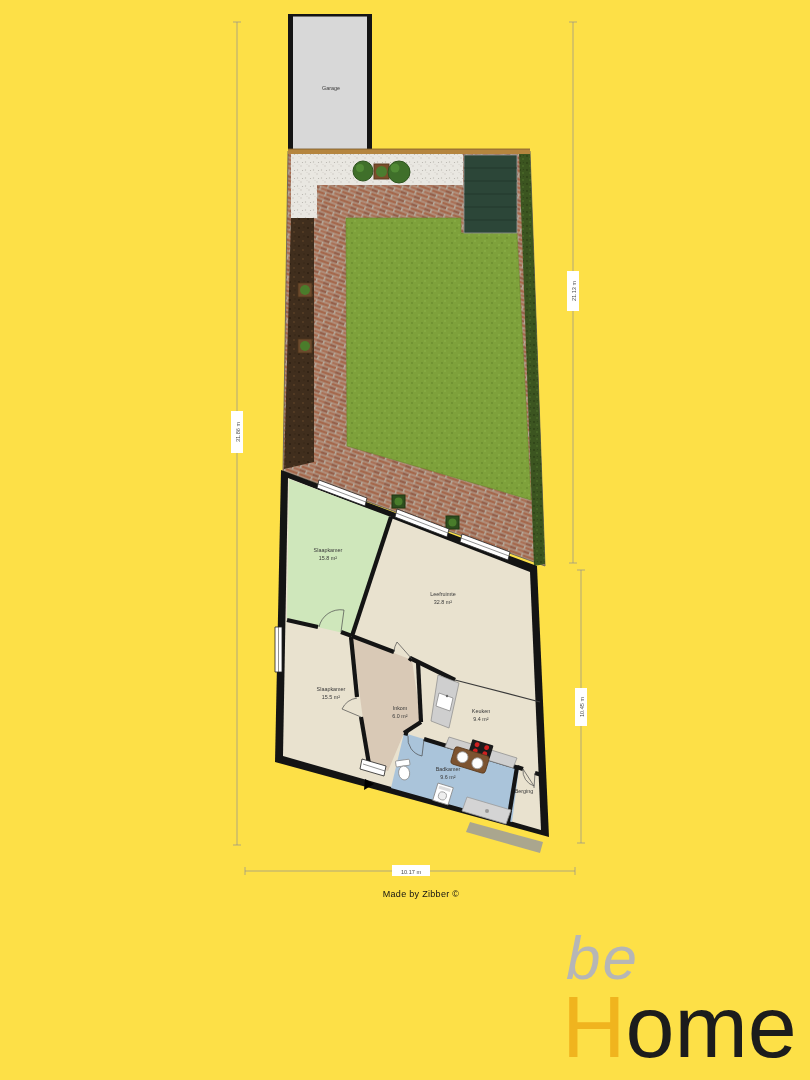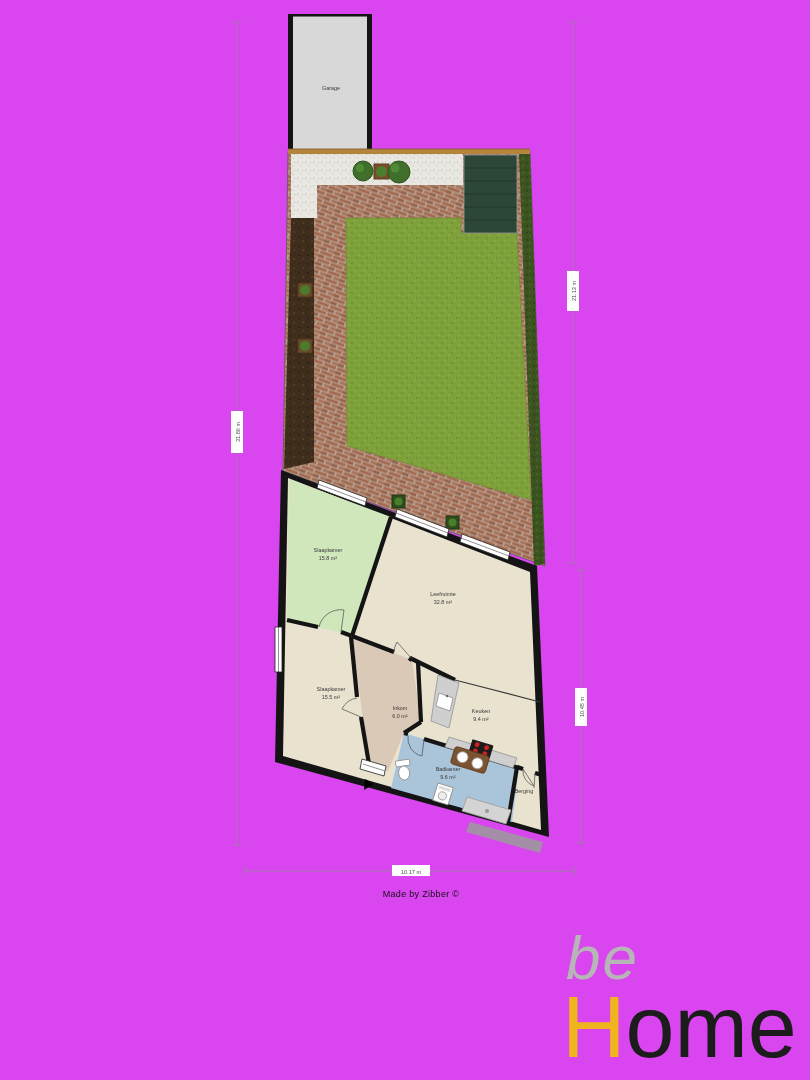--- a/index.html
+++ b/index.html
@@ -1,16 +1,16 @@
 <!DOCTYPE html>
 <html><head>
 <meta charset="utf-8">
 <style>
   html,body{margin:0;padding:0;background:#ffffff;}
-  .canvas{position:relative;width:810px;height:1080px;background:#d946ef;overflow:hidden;
+  .canvas{position:relative;width:810px;height:1080px;background:#fde047;overflow:hidden;
           font-family:"Liberation Sans", sans-serif;}
   svg{display:block;}
   text{font-family:"Liberation Sans", sans-serif;}
   .room-label{font-size:5.4px;fill:#3a3a3a;text-anchor:middle;}
   .dim-label{font-size:5.6px;fill:#4a4a4a;text-anchor:middle;}
   .dim-line{stroke:#8f8f8f;stroke-width:0.7;}
   .wall{stroke:#141414;stroke-width:4.2;stroke-linecap:butt;fill:none;}
   .thinwall{stroke:#3a3a3a;stroke-width:1.2;fill:none;}
   .door{stroke:#4a4a4a;stroke-width:0.7;fill:none;}
   .win{fill:#ffffff;stroke:#222;stroke-width:0.8;}

